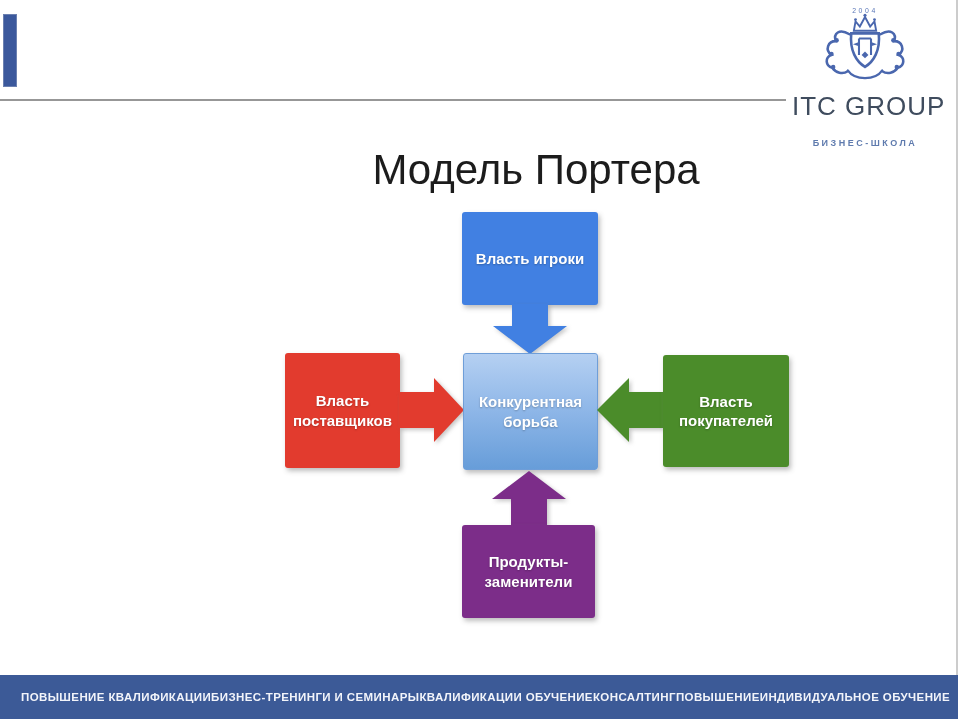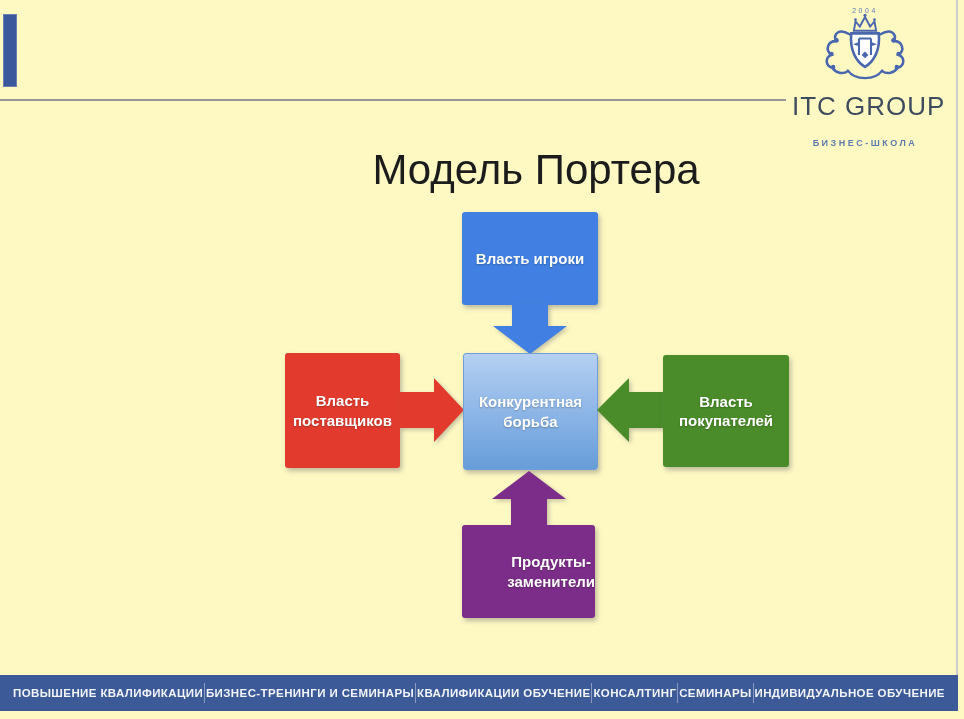--- a/index.html
+++ b/index.html
@@ -1,18 +1,18 @@
 <!DOCTYPE html>
 <html><head>
 <meta charset="utf-8">
 <style>
   html,body { margin:0; padding:0; background:#e8e8e8; }
   .slide {
     position:relative; width:964px; height:719px;
-    background:#fef9c3; overflow:hidden;
+    background:#ffffff; overflow:hidden;
     font-family:"Liberation Sans", sans-serif;
   }
   
   .accent-bar {
     position:absolute; left:3px; top:14px; width:12px; height:71px;
     background:#3b589c; border:1px solid #6b80b0;
   }
   
   .header-rule {
     position:absolute; left:0; top:99px; width:786px; height:2px;
@@ -52,23 +52,23 @@
   .box-right  { left:663px; top:355px; width:126px; height:112px; }
   .box-bottom { left:462px; top:525px; width:133px; height:93px; }
   .box-center {
     left:463px; top:353px; width:135px; height:117px;
     background:linear-gradient(180deg,#b5d0f2 0%, #8fb7e8 48%, #679dd9 100%);
     border:1px solid #6f9ed8; box-sizing:border-box;
   }
   .arrow { position:absolute; filter:drop-shadow(2px 2px 2px rgba(110,110,110,0.4)); }
   
   .footer {
-    position:absolute; left:0; top:675px; width:958px; height:36px;
+    position:absolute; left:0; top:675px; width:958px; height:44px;
     display:flex; align-items:center; justify-content:space-between;
-    padding:0 13px; box-sizing:border-box;
+    padding:0 21px; box-sizing:border-box;
   }
   .footer-item {
     color:#f2f4fa; font-weight:bold; font-size:11.5px;
     letter-spacing:0.4px; white-space:nowrap; cursor:pointer;
   }
   .footer-sep { width:1px; height:20px; background:#8a9ac2; }
 </style>
 </head>
 <body>
 
@@ -146,32 +146,32 @@
 
   <div class="dbox box-right" style="background: rgb(75, 140, 42);">
     <span>Власть
 покупателей</span>
   </div>
 
   <svg class="arrow" style="left:492px; top:471px;" width="74" height="55">
     <polygon points="37,0 74,28 55,28 55,55 19,55 19,28 0,28" fill="#7c2d89"></polygon>
   </svg>
 
-  <div class="dbox box-bottom" style="background: rgb(124, 45, 137); justify-content: flex-end;">
+  <div class="dbox box-bottom" style="background: rgb(124, 45, 137);">
     <span>Продукты-
 заменители</span>
   </div>
 
   <div class="footer" style="background: rgb(60, 90, 151);">
     <span class="footer-item">ПОВЫШЕНИЕ КВАЛИФИКАЦИИ</span>
     <span class="footer-sep"></span>
     <span class="footer-item">БИЗНЕС-ТРЕНИНГИ И СЕМИНАРЫ</span>
     <span class="footer-sep"></span>
     <span class="footer-item">КВАЛИФИКАЦИИ ОБУЧЕНИЕ</span>
     <span class="footer-sep"></span>
     <span class="footer-item">КОНСАЛТИНГ</span>
     <span class="footer-sep"></span>
-    <span class="footer-item">СЕМИНАРЫ</span>
+    <span class="footer-item">ПОВЫШЕНИЕ</span>
     <span class="footer-sep"></span>
     <span class="footer-item">ИНДИВИДУАЛЬНОЕ ОБУЧЕНИЕ</span>
   </div>
 
 </div>
 
 </body></html>

